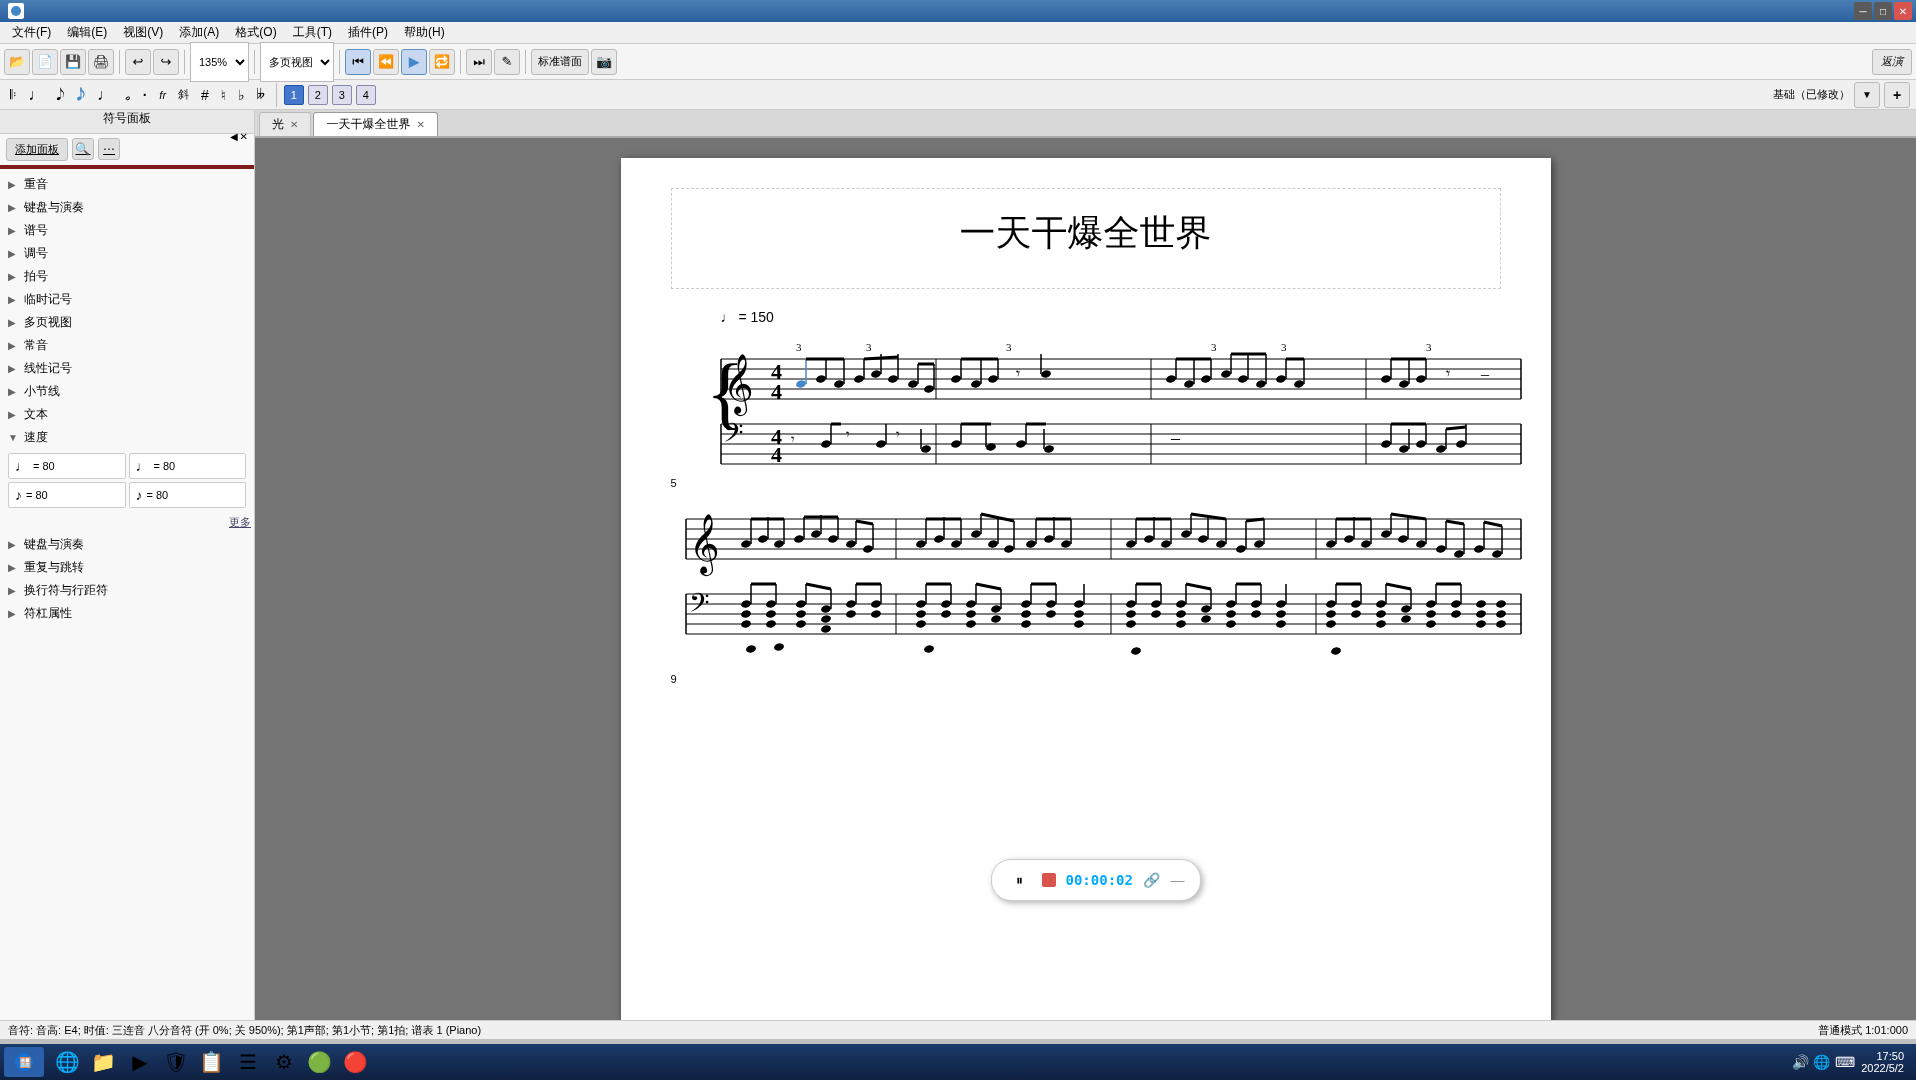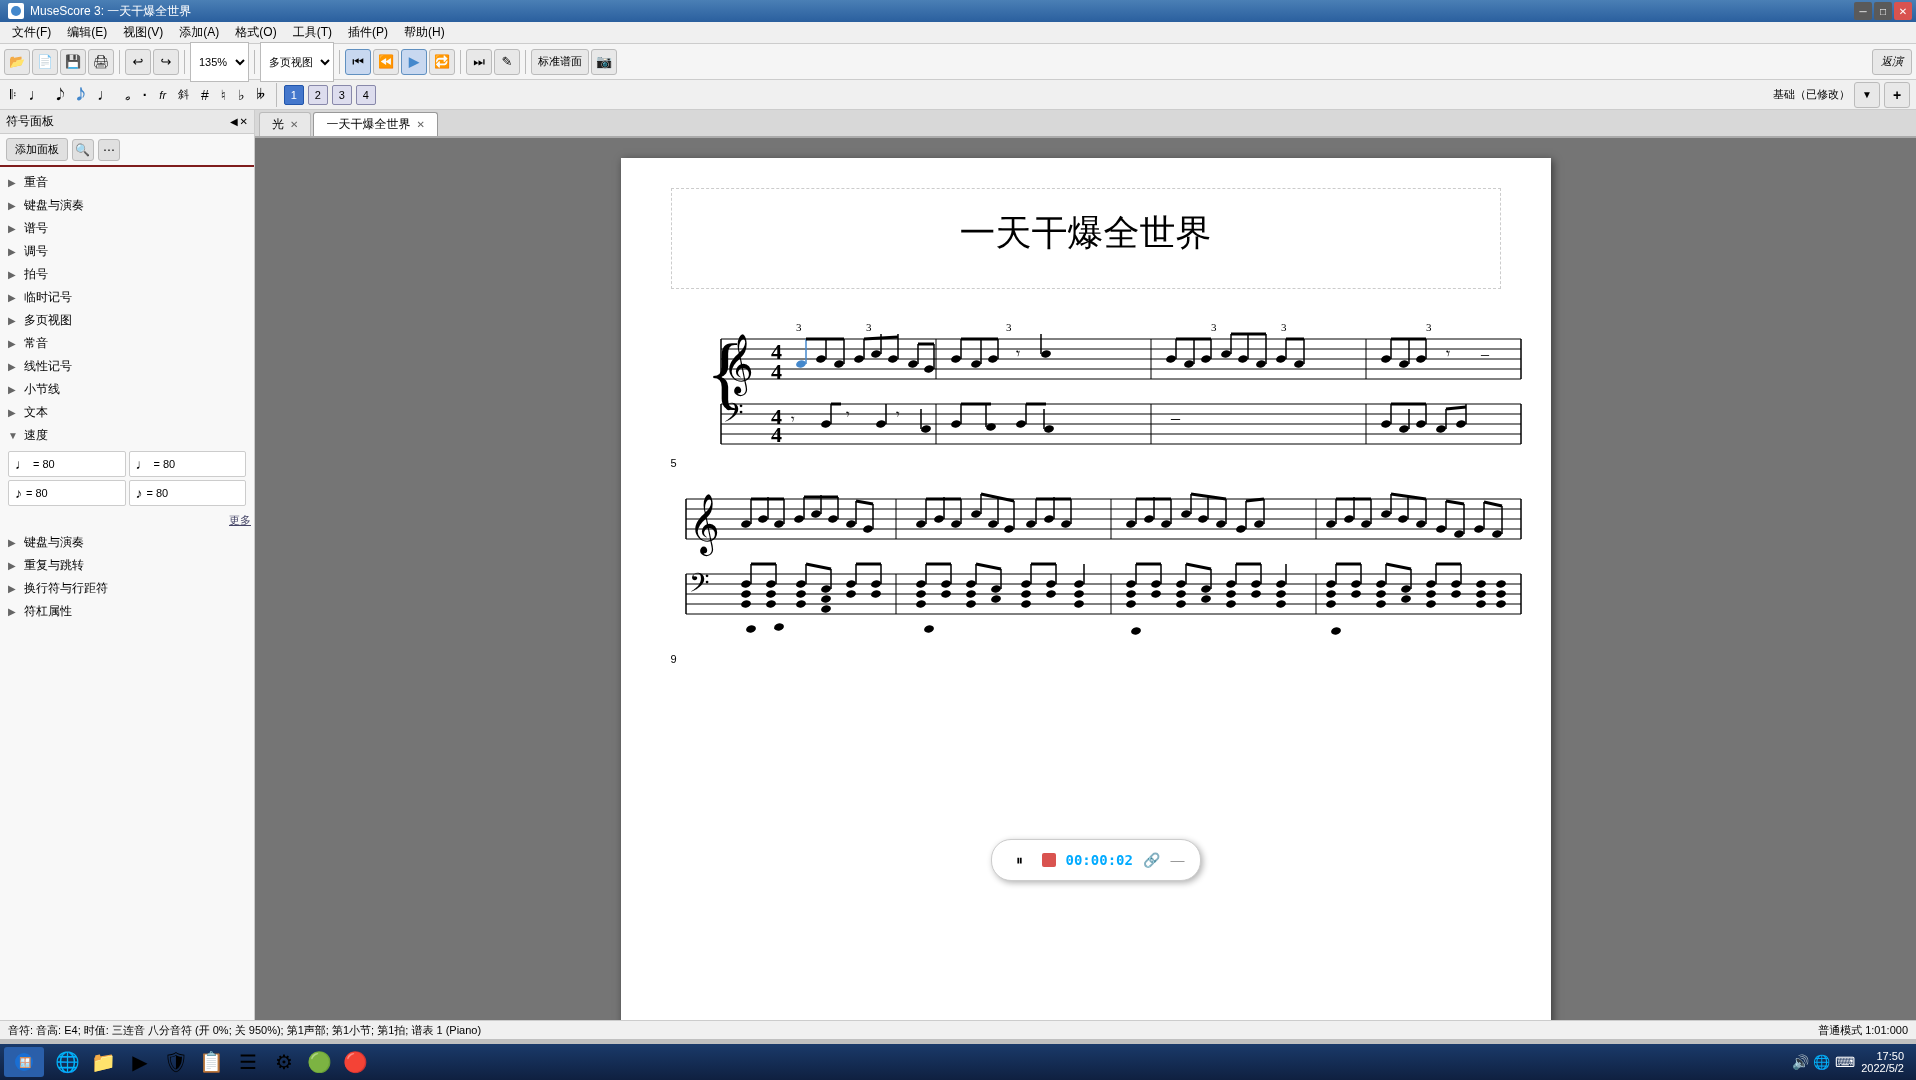--- a/index.html
+++ b/index.html
@@ -85,27 +85,29 @@
     }
     #sidebar-header {
       height: 24px;
       background: #e8e8e8;
       border-bottom: 1px solid #ccc;
       display: flex;
       align-items: center;
       padding: 0 6px;
       font-size: 12px;
       gap: 4px;
+      flex-direction: column;
     }
     #sidebar-toolbar {
       display: flex;
-      align-items: flex-end;
+      align-items: flex-start;
       padding: 4px 6px;
       gap: 4px;
-      border-bottom: 2px solid #7f1d1d;
+      border-bottom: 4px solid #7f1d1d;
+      text-decoration: underline;
     }
     .sidebar-add-btn { padding: 3px 8px; background: #e0e0e0; border: 1px solid #bbb; border-radius: 3px; font-size: 11px; cursor: pointer; }
     .sidebar-search { width: 22px; height: 22px; background: #e0e0e0; border: 1px solid #bbb; border-radius: 3px; display: flex; align-items: center; justify-content: center; cursor: pointer; }
     .sidebar-more { width: 22px; height: 22px; background: #e0e0e0; border: 1px solid #bbb; border-radius: 3px; display: flex; align-items: center; justify-content: center; cursor: pointer; }
     #sidebar-tree { flex: 1; overflow-y: auto; padding: 4px 0; }
     .tree-item { display: flex; align-items: center; padding: 3px 8px; cursor: pointer; font-size: 12px; }
     .tree-arrow { width: 12px; font-size: 10px; color: #666; margin-right: 4px; }
     .tree-label { font-size: 12px; }
     .tempo-grid { display: grid; grid-template-columns: 1fr 1fr; gap: 3px; padding: 4px 8px; }
     .tempo-item { background: #fff; border: 1px solid #ccc; border-radius: 2px; padding: 4px 6px; font-size: 11px; display: flex; align-items: center; gap: 4px; cursor: pointer; }
@@ -220,21 +222,20 @@
   </style>
 </head>
 <body>
 
 <div id="titlebar">
   <div class="title-icon">
     <svg width="12" height="12" viewBox="0 0 12 12">
         <circle cx="6" cy="6" r="5" fill="#4488cc"></circle>
       </svg>
   </div>
-  <span class="title-text">MuseScore 3: 一天干爆全世界</span>
   <div class="win-controls">
     <div class="win-btn min">─</div>
     <div class="win-btn max">□</div>
     <div class="win-btn close">✕</div>
   </div>
 </div>
 
 <div id="menubar">
   <span>文件(F)</span>
   <span>编辑(E)</span>
@@ -425,20 +426,23 @@
       </div>
     </div>
 
     <div id="score-area">
       <div id="score-page">
 
         <div id="score-title">一天干爆全世界</div>
 
         <div id="music-section1">
 
+          <div style="margin-left:50px; margin-bottom:4px; font-size:14px;">
+            <span>♩</span><span> = 150</span>
+          </div>
 
           <svg width="860" height="140" style="display:block;">
 
             <line x1="50" y1="30" x2="850" y2="30" stroke="black" stroke-width="1"></line>
             <line x1="50" y1="40" x2="850" y2="40" stroke="black" stroke-width="1"></line>
             <line x1="50" y1="50" x2="850" y2="50" stroke="black" stroke-width="1"></line>
             <line x1="50" y1="60" x2="850" y2="60" stroke="black" stroke-width="1"></line>
             <line x1="50" y1="70" x2="850" y2="70" stroke="black" stroke-width="1"></line>
 
             <line x1="50" y1="95" x2="850" y2="95" stroke="black" stroke-width="1"></line>

